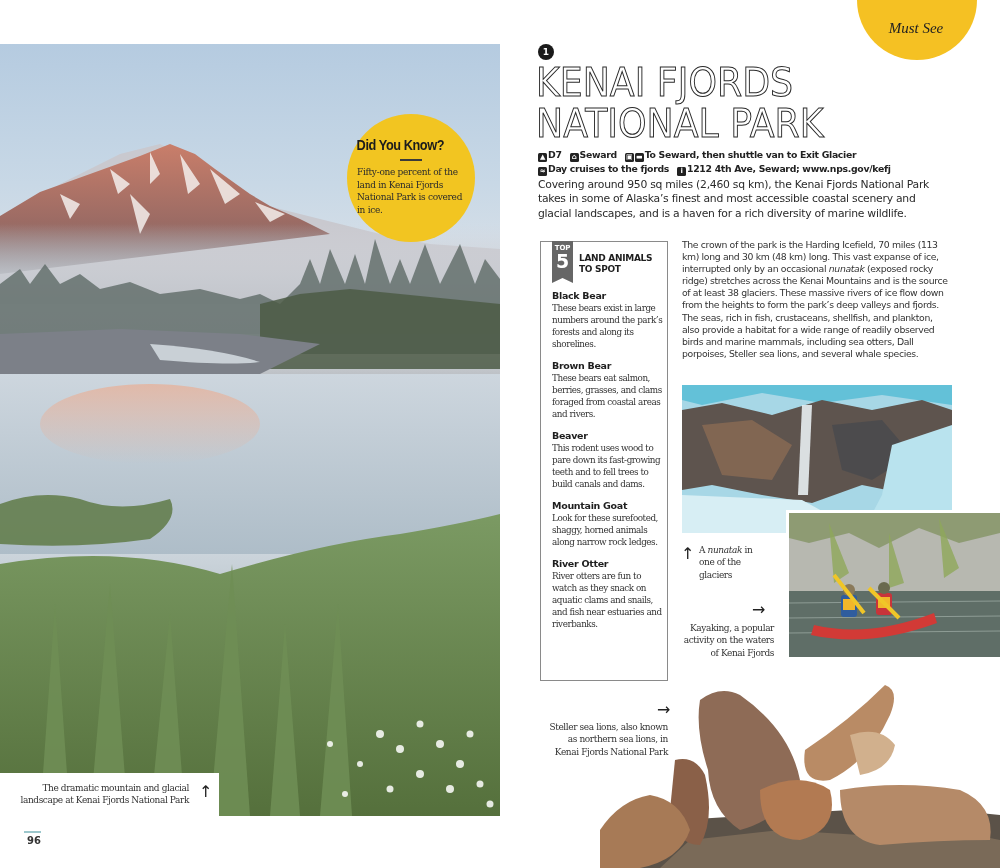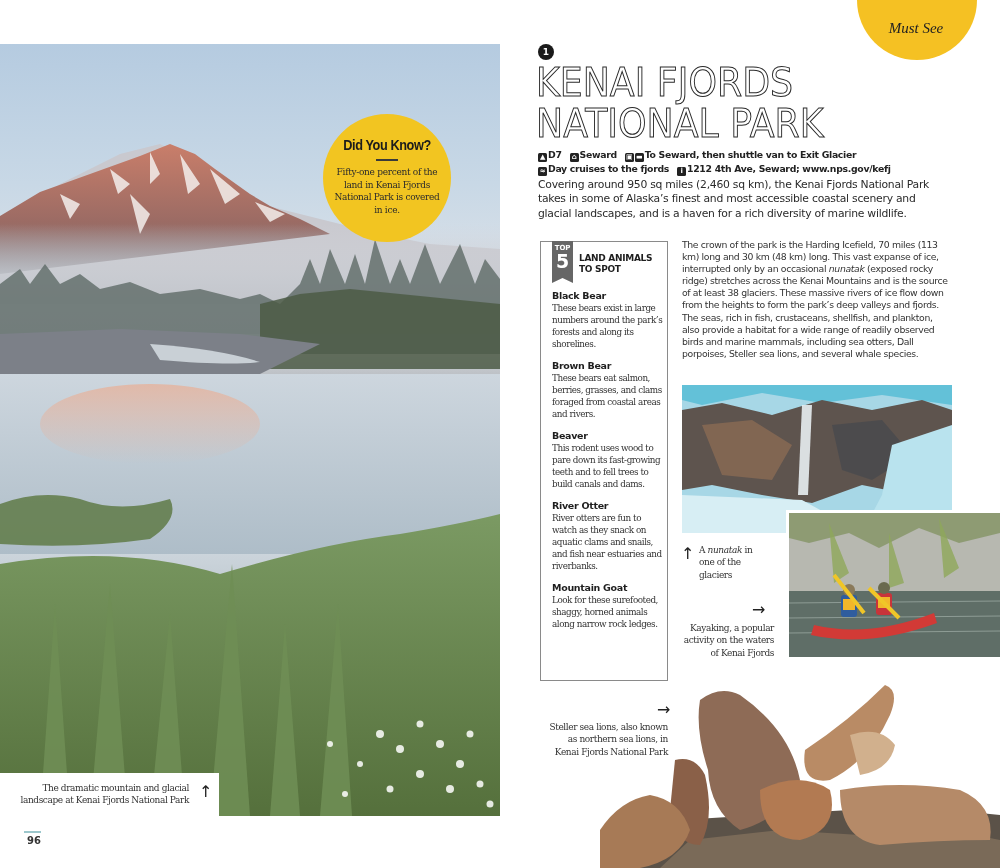--- a/index.html
+++ b/index.html
@@ -7,22 +7,22 @@
     body { position: relative; font-family: "DejaVu Sans", sans-serif; color: #2a2a2a; }
 
     
     .hero {
       position: absolute; left: 0; top: 44px; width: 500px; height: 772px; overflow: hidden;
       background: linear-gradient(180deg, #b5cbe0 0%, #c8d8e6 18%, #dde2e8 32%, #cfd3d8 40%, #a9adb2 46%, #9ea7ae 50%, #c9d4dc 54%, #d6dde4 62%, #c2ccd3 70%, #95a58c 76%, #6d8a52 86%, #7f9960 100%);
     }
     .hero svg { position: absolute; left: 0; top: 0; width: 500px; height: 772px; }
 
     .dyk {
-      position: absolute; left: 323px; top: 70px; width: 128px; height: 128px; border-radius: 50%;
-      background: #f2c521; text-align: center; padding-top: 22px;
+      position: absolute; left: 347px; top: 70px; width: 128px; height: 128px; border-radius: 50%;
+      background: #f2c521; text-align: left; padding-top: 22px;
     }
     .dyk-title { font-family: "Liberation Sans", sans-serif; font-weight: bold; font-size: 15px; letter-spacing: -0.5px; color: #1c1c1c; transform: scaleX(0.85); display: block; }
     .dyk-rule { width: 22px; height: 2px; background: #3a3a3a; margin: 6px auto 5px; }
     .dyk-text { font-family: "DejaVu Serif", serif; font-size: 9px; line-height: 12.5px; color: #2b2b2b; padding: 0 10px; letter-spacing: -0.3px; }
 
     .hero-caption {
       position: absolute; left: 0; top: 773px; width: 219px; height: 43px; background: #ffffff;
       padding: 9px 30px 0 4px; text-align: right;
     }
     .hero-caption-text { font-family: "DejaVu Serif", serif; font-size: 9px; line-height: 12.3px; color: #333; letter-spacing: -0.4px; }
@@ -215,26 +215,26 @@
     </div>
     <div class="animal">
       <div class="animal-name">Brown Bear</div>
       <div class="animal-desc">These bears eat salmon, berries, grasses, and clams foraged from coastal areas and rivers.</div>
     </div>
     <div class="animal">
       <div class="animal-name">Beaver</div>
       <div class="animal-desc">This rodent uses wood to pare down its fast-growing teeth and to fell trees to build canals and dams.</div>
     </div>
     <div class="animal">
+      <div class="animal-name">Mountain Goat</div>
+      <div class="animal-desc">Look for these surefooted, shaggy, horned animals along narrow rock ledges.</div>
+    </div>
+    <div class="animal">
       <div class="animal-name">River Otter</div>
       <div class="animal-desc">River otters are fun to watch as they snack on aquatic clams and snails, and fish near estuaries and riverbanks.</div>
-    </div>
-    <div class="animal">
-      <div class="animal-name">Mountain Goat</div>
-      <div class="animal-desc">Look for these surefooted, shaggy, horned animals along narrow rock ledges.</div>
     </div>
   </div>
 </div>
 
 <div class="body-text"><span>The crown of the park is the Harding Icefield, 70 miles (113 km) long and 30 km (48 km) long. This vast expanse of ice, interrupted only by an occasional </span><i>nunatak</i><span> (exposed rocky ridge) stretches across the Kenai Mountains and is the source of at least 38 glaciers. These massive rivers of ice flow down from the heights to form the park’s deep valleys and fjords. The seas, rich in fish, crustaceans, shellfish, and plankton, also provide a habitat for a wide range of readily observed birds and marine mammals, including sea otters, Dall porpoises, Steller sea lions, and several whale species.</span></div>
 
 <div class="photo glacier">
   <svg viewBox="0 0 270 148" preserveAspectRatio="none">
     <rect width="270" height="148" fill="#a7d7e6"></rect>
     <path d="M0 0 L270 0 L270 20 L200 10 L140 18 L80 8 L20 20 L0 15 Z" fill="#63c1d8"></path>

